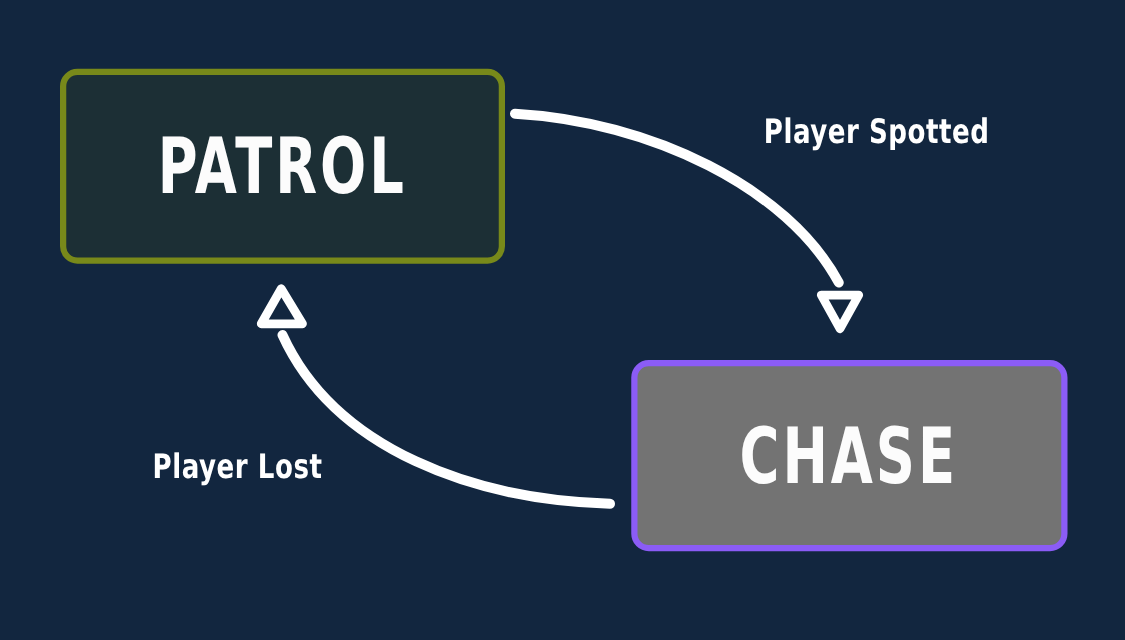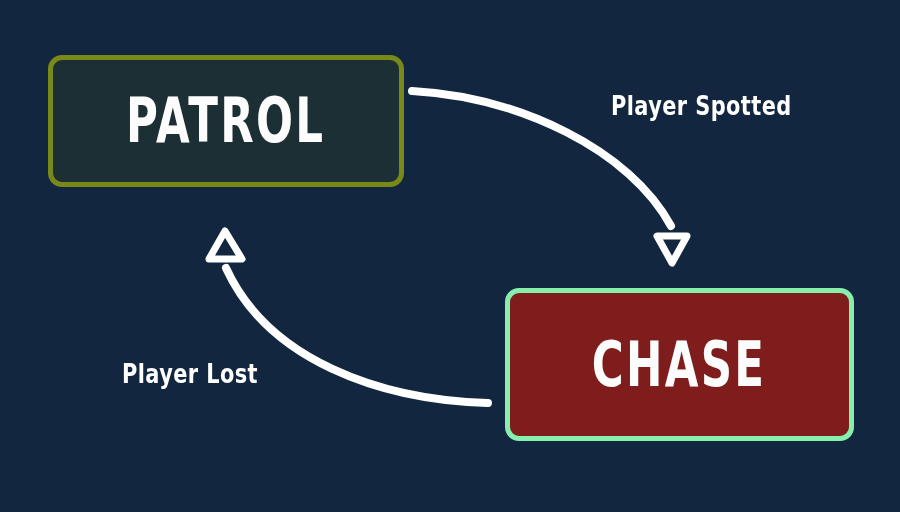--- a/index.html
+++ b/index.html
@@ -31,31 +31,31 @@
     box-sizing: border-box;
     display: flex;
     align-items: center;
     justify-content: center;
     border-radius: 14px;
   }
   #state-patrol {
     left: 48px;
     top: 55px;
     width: 356px;
-    height: 132px;
+    height: 156px;
     background: #1c2f35;
     border: 5px solid #78891a;
   }
   #state-chase {
     left: 505px;
     top: 288px;
     width: 349px;
     height: 153px;
-    background: #7f1d1d;
-    border: 5px solid #86efac;
+    background: #737373;
+    border: 5px solid #8b5cf6;
     text-align: right;
   }
   .state-label {
     color: #fcfcfc;
     font-family: "DejaVu Sans Condensed", "Liberation Sans Narrow", "Liberation Sans", sans-serif;
     font-weight: bold;
     font-size: 62px;
     letter-spacing: 3px;
     line-height: 1;
     transform: scaleX(0.78);

